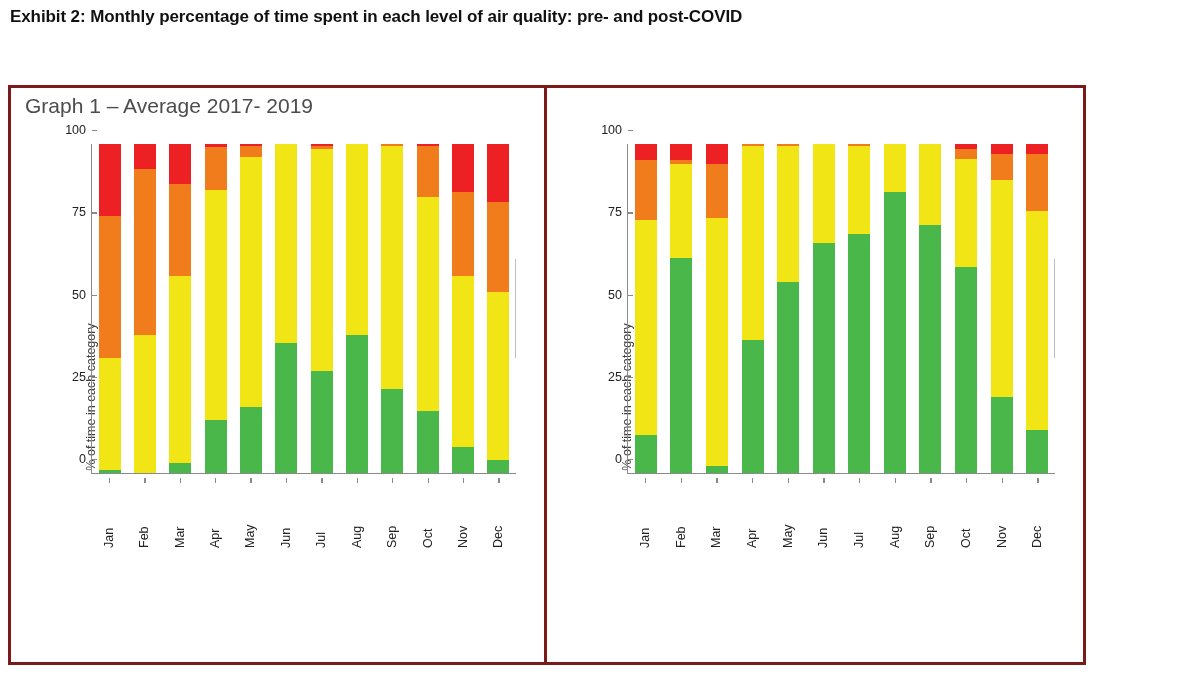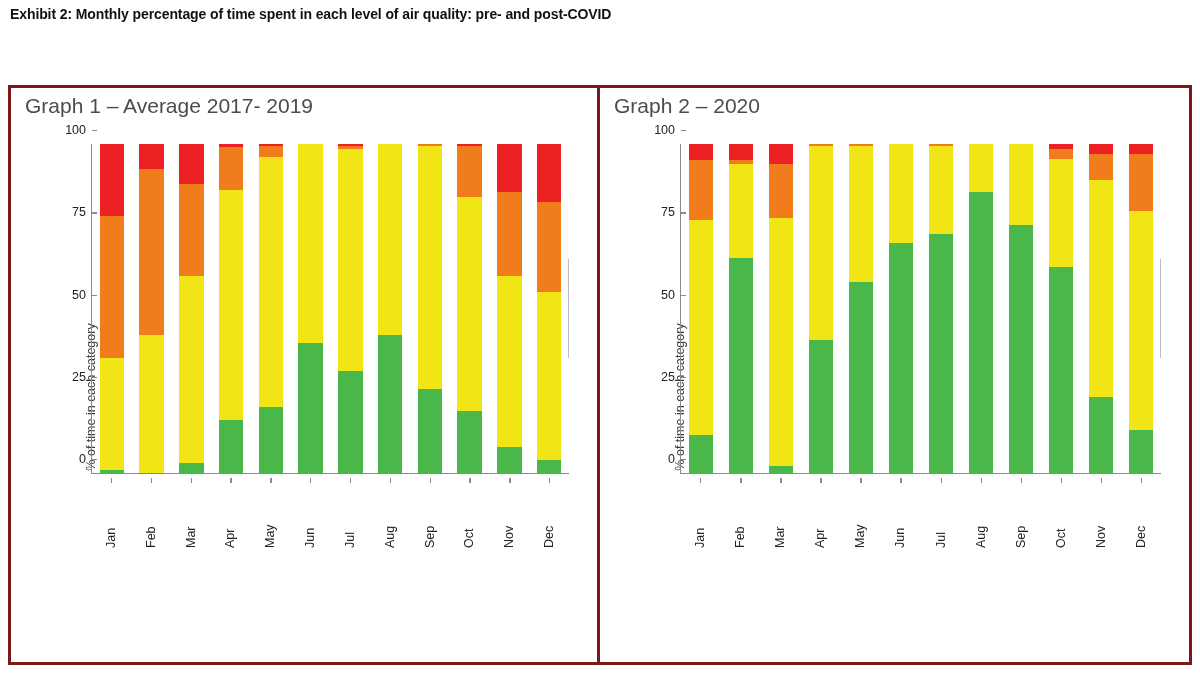--- a/index.html
+++ b/index.html
@@ -7,32 +7,32 @@
   body {
     width: 1200px;
     height: 675px;
     background: #ffffff;
     font-family: "Liberation Sans", sans-serif;
     color: #111;
     overflow: hidden;
   }
 
   #exhibit-title {
-    font-size: 14px;
+    font-size: 17px;
     font-weight: bold;
     line-height: 1.28;
     padding: 6px 10px 0 10px;
     letter-spacing: -0.1px;
   }
 
   #chart-frame {
     position: absolute;
     left: 8px;
     top: 85px;
-    width: 1184px;
+    width: 1078px;
     height: 580px;
     border: 3px solid #7c1a1a;
     background: #ffffff;
     display: flex;
     flex-direction: column;
   }
 
   .panels {
     display: flex;
     flex: 1 1 auto;
@@ -348,21 +348,20 @@
               <div class="xslot">
                 <div class="xtick-mark"></div>
                 <div class="xlabel">Dec</div>
               </div>
             </div>
         </div>
       </div>
     </div>
 
     <div class="panel right">
-      <div class="panel-title">Graph 2 – 2020</div>
       <div class="plot-wrap">
         <div class="ylabel">% of time in each category</div>
         <div class="axis-area">
           <div class="plot" id="plot-1">
             <div class="bars" id="bars-1">
                 <div class="barslot">
                   <div class="bar">
                     <div class="seg" style="background: rgb(237, 32, 36); height: 5%;"></div>
                     <div class="seg" style="background: rgb(240, 124, 27); height: 18%;"></div>
                     <div class="seg" style="background: rgb(242, 229, 22); height: 65.5%;"></div>

